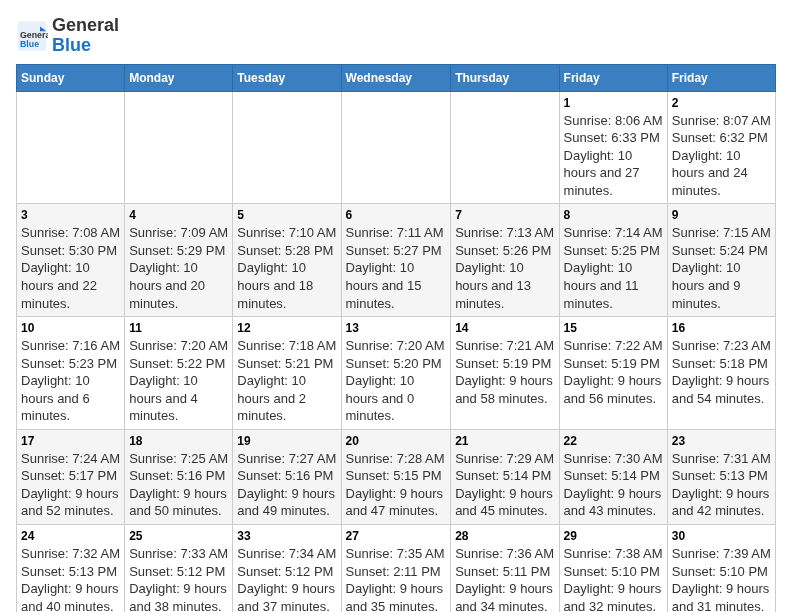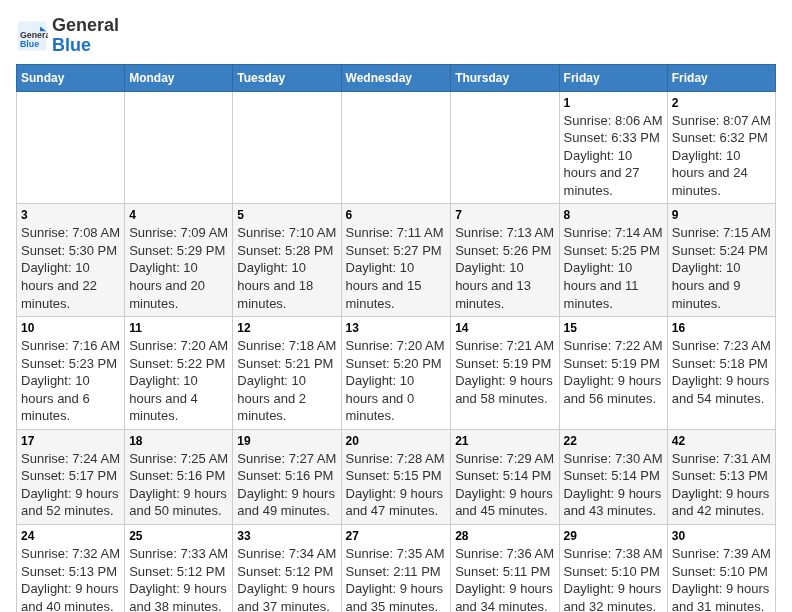--- a/index.html
+++ b/index.html
@@ -260,21 +260,21 @@
 Sunset: 5:14 PM
 Daylight: 9 hours and 45 minutes.</div>
         </td>
         <td>
           <span class="day-num">22</span>
           <div class="cell-info">Sunrise: 7:30 AM
 Sunset: 5:14 PM
 Daylight: 9 hours and 43 minutes.</div>
         </td>
         <td>
-          <span class="day-num">42</span>
+          <span class="day-num">23</span>
           <div class="cell-info">Sunrise: 7:31 AM
 Sunset: 5:13 PM
 Daylight: 9 hours and 42 minutes.</div>
         </td>
       </tr>
       <tr>
         <td>
           <span class="day-num">24</span>
           <div class="cell-info">Sunrise: 7:32 AM
 Sunset: 5:13 PM

